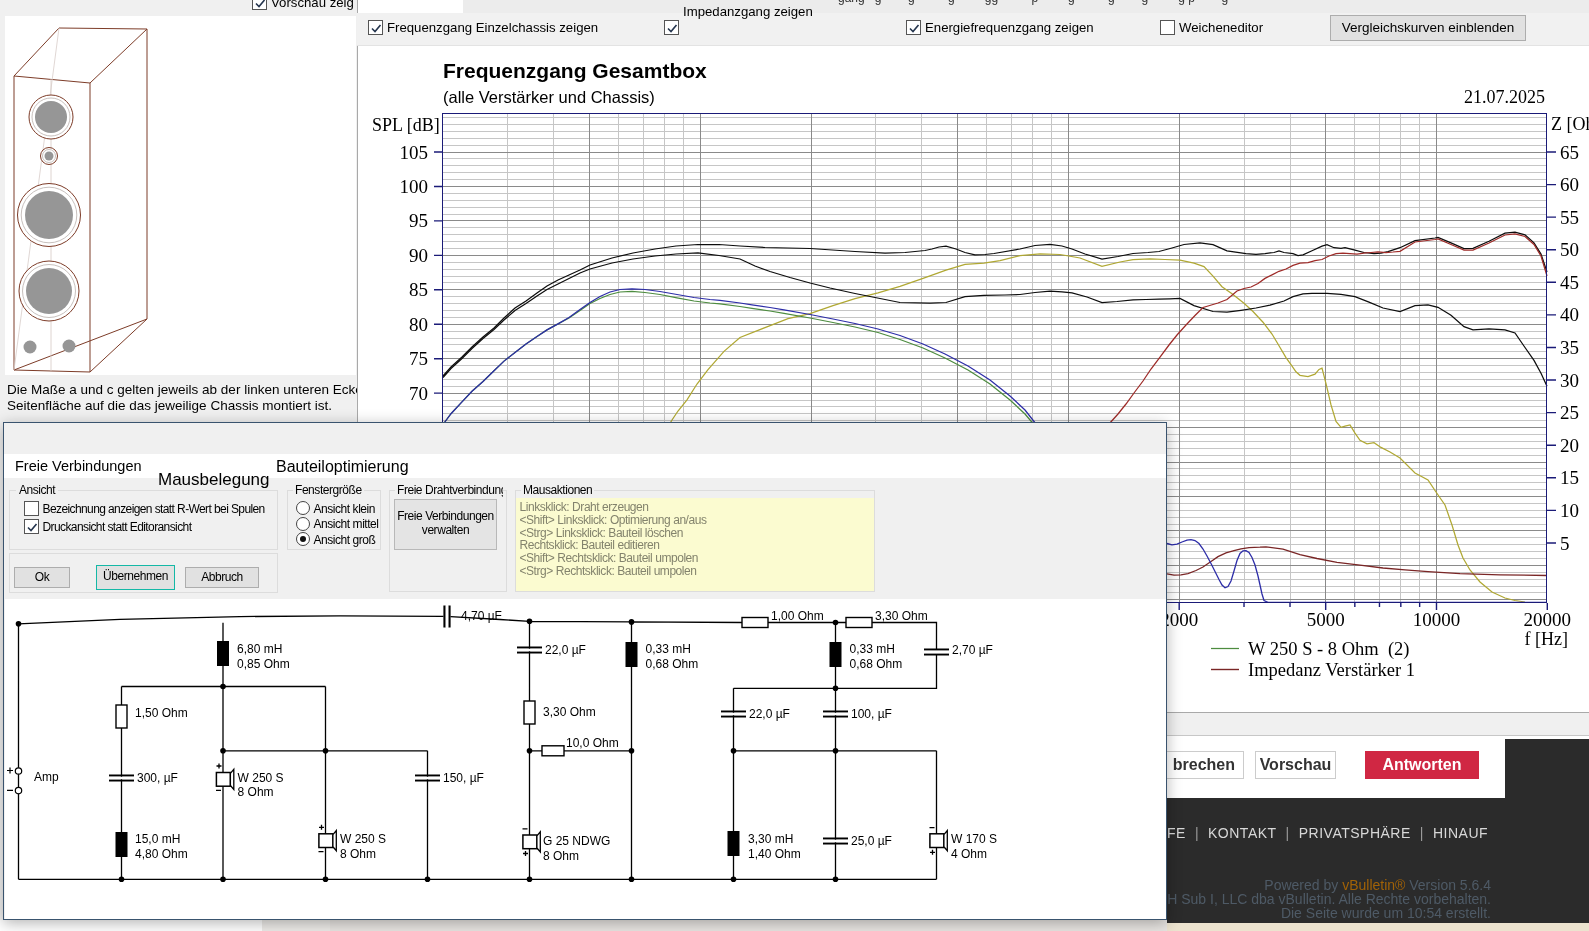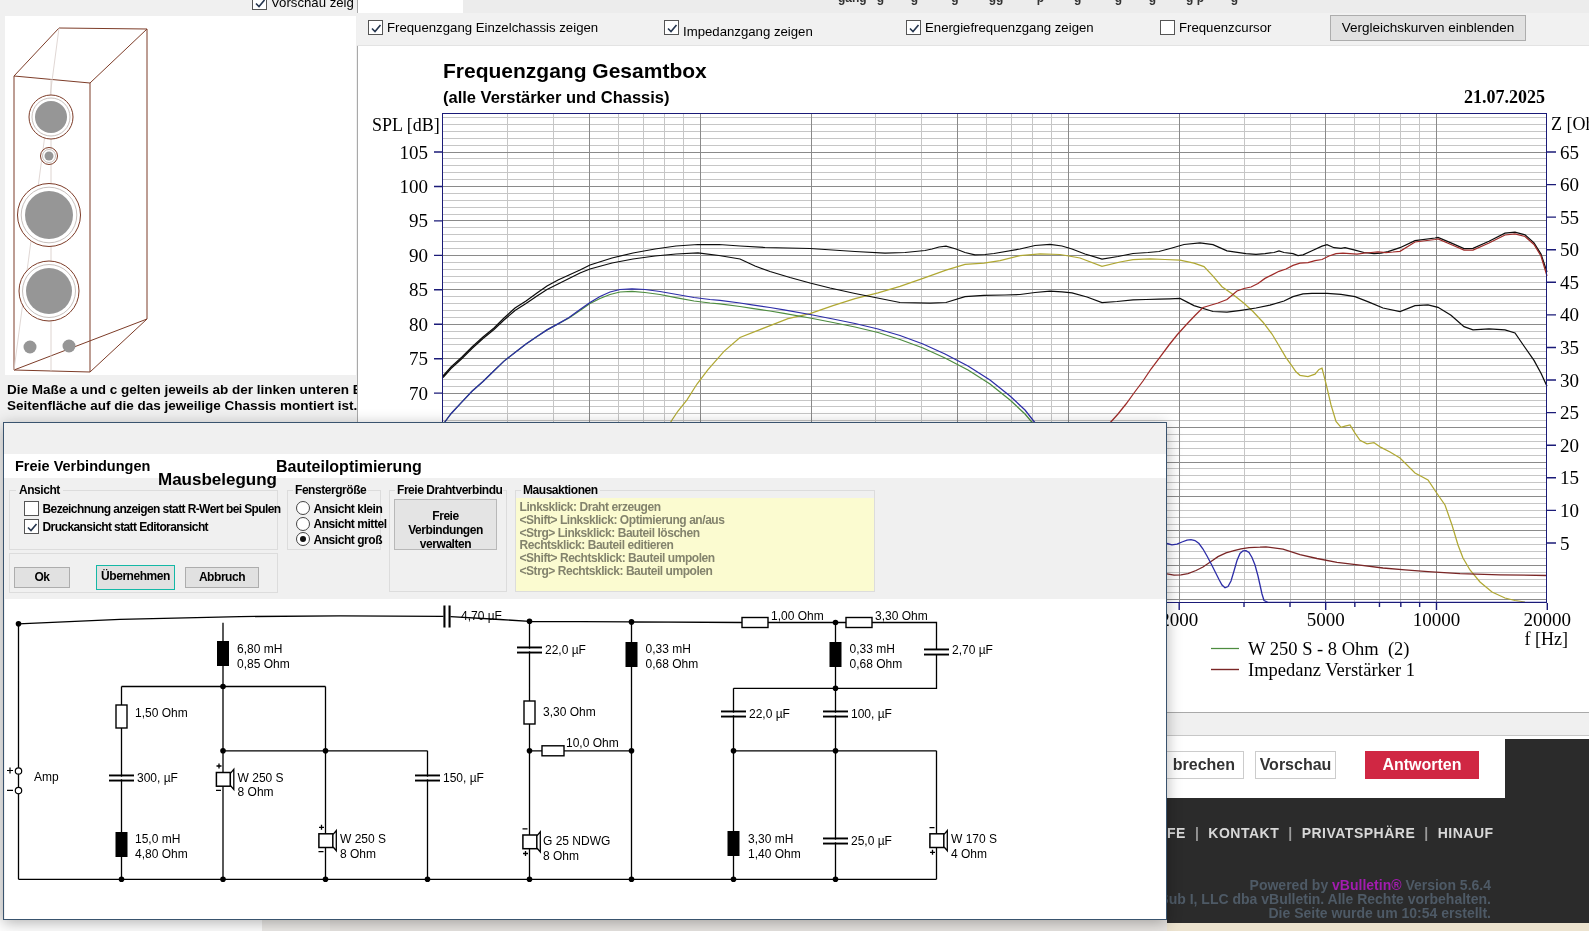--- a/index.html
+++ b/index.html
@@ -1,15 +1,15 @@
 <!DOCTYPE html>
 <html><head><meta charset="utf-8"><style>
 html,body{margin:0;padding:0;width:1589px;height:931px;overflow:hidden;background:#f0f0f0;
 font-family:"Liberation Sans",sans-serif;color:#000;}
-.abs{position:absolute;font-weight:bold;}
+.abs{position:absolute;}
 .btn{position:absolute;background:#e1e1e1;border:1px solid #adadad;box-sizing:border-box;text-align:center;}
 </style></head>
 <body>
 
 <div class="abs" style="left:0;top:0;width:357px;height:931px;background:#f0f0f0"></div>
 <div style="position:absolute;left:252px;top:-5px;width:15px;height:15px;background:#fff;border:1px solid #555;box-sizing:border-box">
     <svg width="15" height="15" viewBox="0 0 15 15" style="position:absolute;left:0;top:0">
       <path d="M3,7.5 L6,10.5 L11.5,4" stroke="#24344d" stroke-width="1.6" fill="none"></path>
     </svg>
   </div>
@@ -47,29 +47,29 @@
     <svg width="15" height="15" viewBox="0 0 15 15" style="position:absolute;left:0;top:0">
       <path d="M3,7.5 L6,10.5 L11.5,4" stroke="#24344d" stroke-width="1.6" fill="none"></path>
     </svg>
   </div>
 <div style="position:absolute;left:387px;top:20px;font-size:13.2px;letter-spacing:0px;white-space:nowrap">Frequenzgang Einzelchassis zeigen</div>
 <div style="position:absolute;left:664px;top:20px;width:15px;height:15px;background:#fff;border:1px solid #555;box-sizing:border-box">
     <svg width="15" height="15" viewBox="0 0 15 15" style="position:absolute;left:0;top:0">
       <path d="M3,7.5 L6,10.5 L11.5,4" stroke="#24344d" stroke-width="1.6" fill="none"></path>
     </svg>
   </div>
-<div style="position:absolute;left:683px;top:24px;font-size:13.2px;letter-spacing:0px;white-space:nowrap">Impedanzgang zeigen</div>
+<div style="position:absolute;left:683px;top:4px;font-size:13.2px;letter-spacing:0px;white-space:nowrap">Impedanzgang zeigen</div>
 <div style="position:absolute;left:906px;top:20px;width:15px;height:15px;background:#fff;border:1px solid #555;box-sizing:border-box">
     <svg width="15" height="15" viewBox="0 0 15 15" style="position:absolute;left:0;top:0">
       <path d="M3,7.5 L6,10.5 L11.5,4" stroke="#24344d" stroke-width="1.6" fill="none"></path>
     </svg>
   </div>
 <div style="position:absolute;left:925px;top:20px;font-size:13.2px;letter-spacing:0px;white-space:nowrap">Energiefrequenzgang zeigen</div>
 <div style="position:absolute;left:1160px;top:20px;width:15px;height:15px;background:#fff;border:1px solid #555;box-sizing:border-box"></div>
-<div style="position:absolute;left:1179px;top:20px;font-size:13.2px;letter-spacing:0px;white-space:nowrap">Frequenzcursor</div>
+<div style="position:absolute;left:1179px;top:20px;font-size:13.2px;letter-spacing:0px;white-space:nowrap">Weicheneditor</div>
 <div class="btn" style="left:1330px;top:15px;width:196px;height:26px;font-size:13.5px;line-height:24px">Vergleichskurven einblenden</div>
 <div class="abs" style="left:443px;top:59px;font-size:21px;font-weight:bold">Frequenzgang Gesamtbox</div>
 <div class="abs" style="left:443px;top:88px;font-size:16.5px">(alle Verstärker und Chassis)</div>
 <div class="abs" style="left:1464px;top:87px;font-size:18px;font-family:'Liberation Serif',serif">21.07.2025</div>
 <svg style="position:absolute;left:357px;top:50px" width="1232" height="662" viewBox="357 50 1232 662">
 <path d="M443,145.5H1547 M443,138.5H1547 M443,131.5H1547 M443,124.5H1547 M443,117.5H1547 M443,158.5H1547 M443,165.5H1547 M443,172.5H1547 M443,179.5H1547 M443,193.5H1547 M443,200.5H1547 M443,207.5H1547 M443,214.5H1547 M443,227.5H1547 M443,234.5H1547 M443,241.5H1547 M443,248.5H1547 M443,262.5H1547 M443,269.5H1547 M443,276.5H1547 M443,282.5H1547 M443,296.5H1547 M443,303.5H1547 M443,310.5H1547 M443,317.5H1547 M443,331.5H1547 M443,338.5H1547 M443,344.5H1547 M443,351.5H1547 M443,365.5H1547 M443,372.5H1547 M443,379.5H1547 M443,386.5H1547 M443,400.5H1547 M443,406.5H1547 M443,413.5H1547 M443,420.5H1547 M443,434.5H1547 M443,441.5H1547 M443,448.5H1547 M443,455.5H1547 M443,468.5H1547 M443,475.5H1547 M443,482.5H1547 M443,489.5H1547 M443,503.5H1547 M443,510.5H1547 M443,517.5H1547 M443,524.5H1547 M443,537.5H1547 M443,544.5H1547 M443,551.5H1547 M443,558.5H1547 M443,572.5H1547 M443,579.5H1547 M443,586.5H1547 M443,592.5H1547" stroke="#c6c6c6" stroke-width="1" fill="none" shape-rendering="crispEdges"></path>
 <path d="M507.5,114V603 M553.5,114V603 M618.5,114V603 M643.5,114V603 M664.5,114V603 M683.5,114V603 M875.5,114V603 M921.5,114V603 M986.5,114V603 M1011.5,114V603 M1032.5,114V603 M1051.5,114V603 M1244.5,114V603 M1290.5,114V603 M1354.5,114V603 M1379.5,114V603 M1400.5,114V603 M1419.5,114V603" stroke="#c6c6c6" stroke-width="1" fill="none" shape-rendering="crispEdges"></path>
 <path d="M443,152.5H1547 M443,186.5H1547 M443,220.5H1547 M443,255.5H1547 M443,289.5H1547 M443,324.5H1547 M443,358.5H1547 M443,393.5H1547 M443,427.5H1547 M443,462.5H1547 M443,496.5H1547 M443,530.5H1547 M443,565.5H1547 M443,599.5H1547" stroke="#8a8a8a" stroke-width="1" fill="none" shape-rendering="crispEdges"></path>
 <path d="M589.5,114V603 M700.5,114V603 M811.5,114V603 M957.5,114V603 M1068.5,114V603 M1179.5,114V603 M1325.5,114V603 M1436.5,114V603" stroke="#8a8a8a" stroke-width="1" fill="none" shape-rendering="crispEdges"></path>
 <path d="M640.0,470.0 L655.0,445.0 L666.0,430.0 L672.0,420.0 L678.0,411.0 L687.0,399.8 L697.0,384.0 L708.0,369.7 L724.0,351.4 L740.0,337.5 L765.0,327.6 L788.0,318.6 L810.0,313.7 L833.0,305.7 L855.0,298.6 L878.0,292.8 L900.0,286.3 L923.0,278.3 L946.0,270.2 L965.0,264.4 L984.0,263.1 L1000.0,260.6 L1020.0,255.7 L1040.0,254.0 L1060.0,254.5 L1080.0,258.0 L1102.0,266.4 L1120.0,262.0 L1133.0,259.6 L1150.0,259.0 L1165.0,259.5 L1180.0,260.2 L1194.0,263.1 L1204.0,266.6 L1213.0,276.1 L1222.0,286.7 L1232.0,293.8 L1244.0,303.3 L1253.0,311.5 L1263.0,322.2 L1272.0,334.0 L1279.0,345.8 L1286.0,357.6 L1291.0,364.7 L1296.0,371.8 L1300.0,375.3 L1308.0,376.5 L1315.0,374.2 L1319.0,369.4 L1322.0,368.2 L1326.0,383.6 L1331.0,404.9 L1336.0,421.4 L1341.0,427.3 L1345.0,426.1 L1350.0,425.0 L1355.0,433.2 L1360.0,440.3 L1367.0,443.9 L1374.0,442.7 L1381.0,447.4 L1390.0,452.0 L1400.0,458.0 L1415.0,473.0 L1428.0,480.0 L1436.0,492.0 L1445.0,505.0 L1452.0,525.0 L1458.0,545.0 L1463.0,558.0 L1470.0,570.0 L1480.0,582.0 L1492.0,592.0 L1505.0,598.0 L1515.0,600.5 L1525.0,602.0" stroke="#b0a833" stroke-width="1.25" fill="none"></path>
@@ -119,21 +119,21 @@
 <div class="abs" style="left:358px;top:712px;width:1231px;height:24px;background:#f0f0f0;border-top:1px solid #a9a9a9;border-bottom:1px solid #c7c7c7;box-sizing:border-box"></div>
 <div class="abs" style="left:358px;top:736px;width:1231px;height:3px;background:#fff"></div>
 
 <div class="abs" style="left:1167px;top:739px;width:422px;height:184px;background:#2b2b2b"></div>
 <div class="abs" style="left:1167px;top:923px;width:422px;height:8px;background:#ece3cf"></div>
 <div class="abs" style="left:1167px;top:739px;width:338px;height:59px;background:#fff"></div>
 <div class="abs" style="left:1167px;top:751px;width:77px;height:28px;background:#fff;border:1px solid #ccc;box-sizing:border-box;font-size:16px;font-weight:bold;color:#333;text-align:right;line-height:26px;padding-right:8px;border-left:none">brechen</div>
 <div class="abs" style="left:1255px;top:751px;width:81px;height:28px;background:#fff;border:1px solid #ccc;box-sizing:border-box;font-size:16px;font-weight:bold;color:#333;text-align:center;line-height:26px">Vorschau</div>
 <div class="abs" style="left:1365px;top:751px;width:114px;height:28px;background:#d02743;font-size:16px;font-weight:bold;color:#fff;text-align:center;line-height:28px">Antworten</div>
 <div class="abs" style="left:1167px;top:825px;width:422px;font-size:14px;letter-spacing:0.5px;color:#d8d8d8;white-space:nowrap">FE<span style="color:#9a9a9a;margin:0 9px">|</span>KONTAKT<span style="color:#9a9a9a;margin:0 9px">|</span>PRIVATSPHÄRE<span style="color:#9a9a9a;margin:0 9px">|</span>HINAUF</div>
-<div class="abs" style="left:1167px;top:877px;width:324px;font-size:14px;color:#4e5a66;text-align:right;white-space:nowrap">Powered by <span style="color:#a21caf">vBulletin®</span> Version 5.6.4</div>
+<div class="abs" style="left:1167px;top:877px;width:324px;font-size:14px;color:#4e5a66;text-align:right;white-space:nowrap">Powered by <span style="color:#a16207">vBulletin®</span> Version 5.6.4</div>
 <div class="abs" style="left:1100px;top:891px;width:391px;font-size:14px;color:#4e5a66;text-align:right;white-space:nowrap">MH Sub I, LLC dba vBulletin. Alle Rechte vorbehalten.</div>
 <div class="abs" style="left:1167px;top:904.5px;width:324px;font-size:14px;color:#4e5a66;text-align:right;white-space:nowrap">Die Seite wurde um 10:54 erstellt.</div>
 
 <div class="abs" style="left:0;top:920px;width:262px;height:11px;background:#fff"></div>
 <div class="abs" style="left:262px;top:920px;width:68px;height:11px;background:#edebe8"></div>
 <div class="abs" style="left:330px;top:920px;width:837px;height:11px;background:#e8e5e2"></div>
 
 <div class="abs" style="left:3px;top:422px;width:1164px;height:498px;background:#f0f0f0;border:1px solid #39536e;box-sizing:border-box;overflow:hidden;box-shadow:0 3px 14px rgba(0,0,0,0.3)">
  <div class="abs" style="left:0;top:31px;width:1164px;height:24px;background:#fff">
    <div class="abs" style="left:11px;top:4px;font-size:14.5px">Freie Verbindungen</div>

